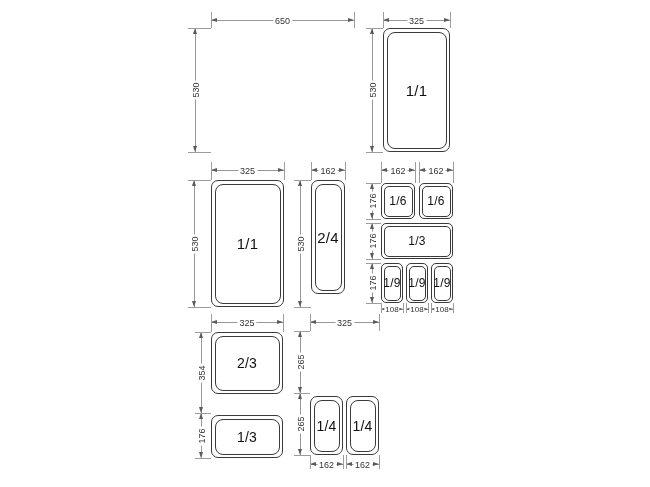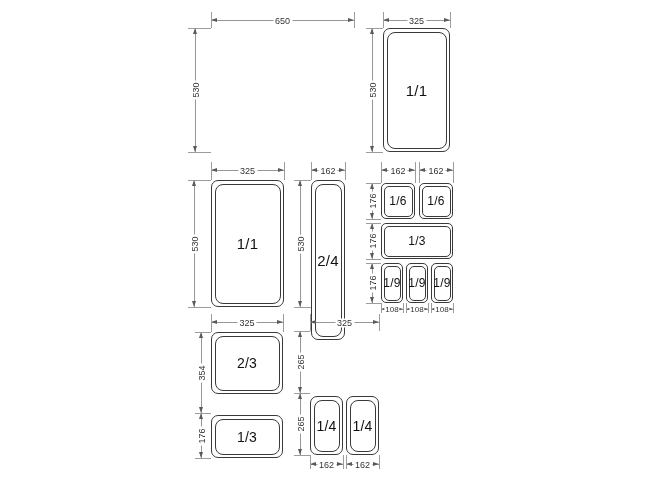--- a/index.html
+++ b/index.html
@@ -44,21 +44,21 @@
 <div class="canvas">
 
   <div class="pan lg" style="left:383px;top:28px;width:67px;height:124px">
       <span class="pan-inner"></span>
       <span class="pan-label">1/1</span>
     </div>
   <div class="pan lg" style="left:211px;top:180px;width:73px;height:127px">
       <span class="pan-inner"></span>
       <span class="pan-label">1/1</span>
     </div>
-  <div class="pan lg" style="left:311px;top:180px;width:34px;height:160px">
+  <div class="pan lg" style="left:311px;top:180px;width:34px;height:114px">
       <span class="pan-inner"></span>
       <span class="pan-label">2/4</span>
     </div>
   <div class="pan sm" style="left:381px;top:183px;width:34px;height:36px">
       <span class="pan-inner"></span>
       <span class="pan-label">1/6</span>
     </div>
   <div class="pan sm" style="left:419px;top:183px;width:34px;height:36px">
       <span class="pan-inner"></span>
       <span class="pan-label">1/6</span>

